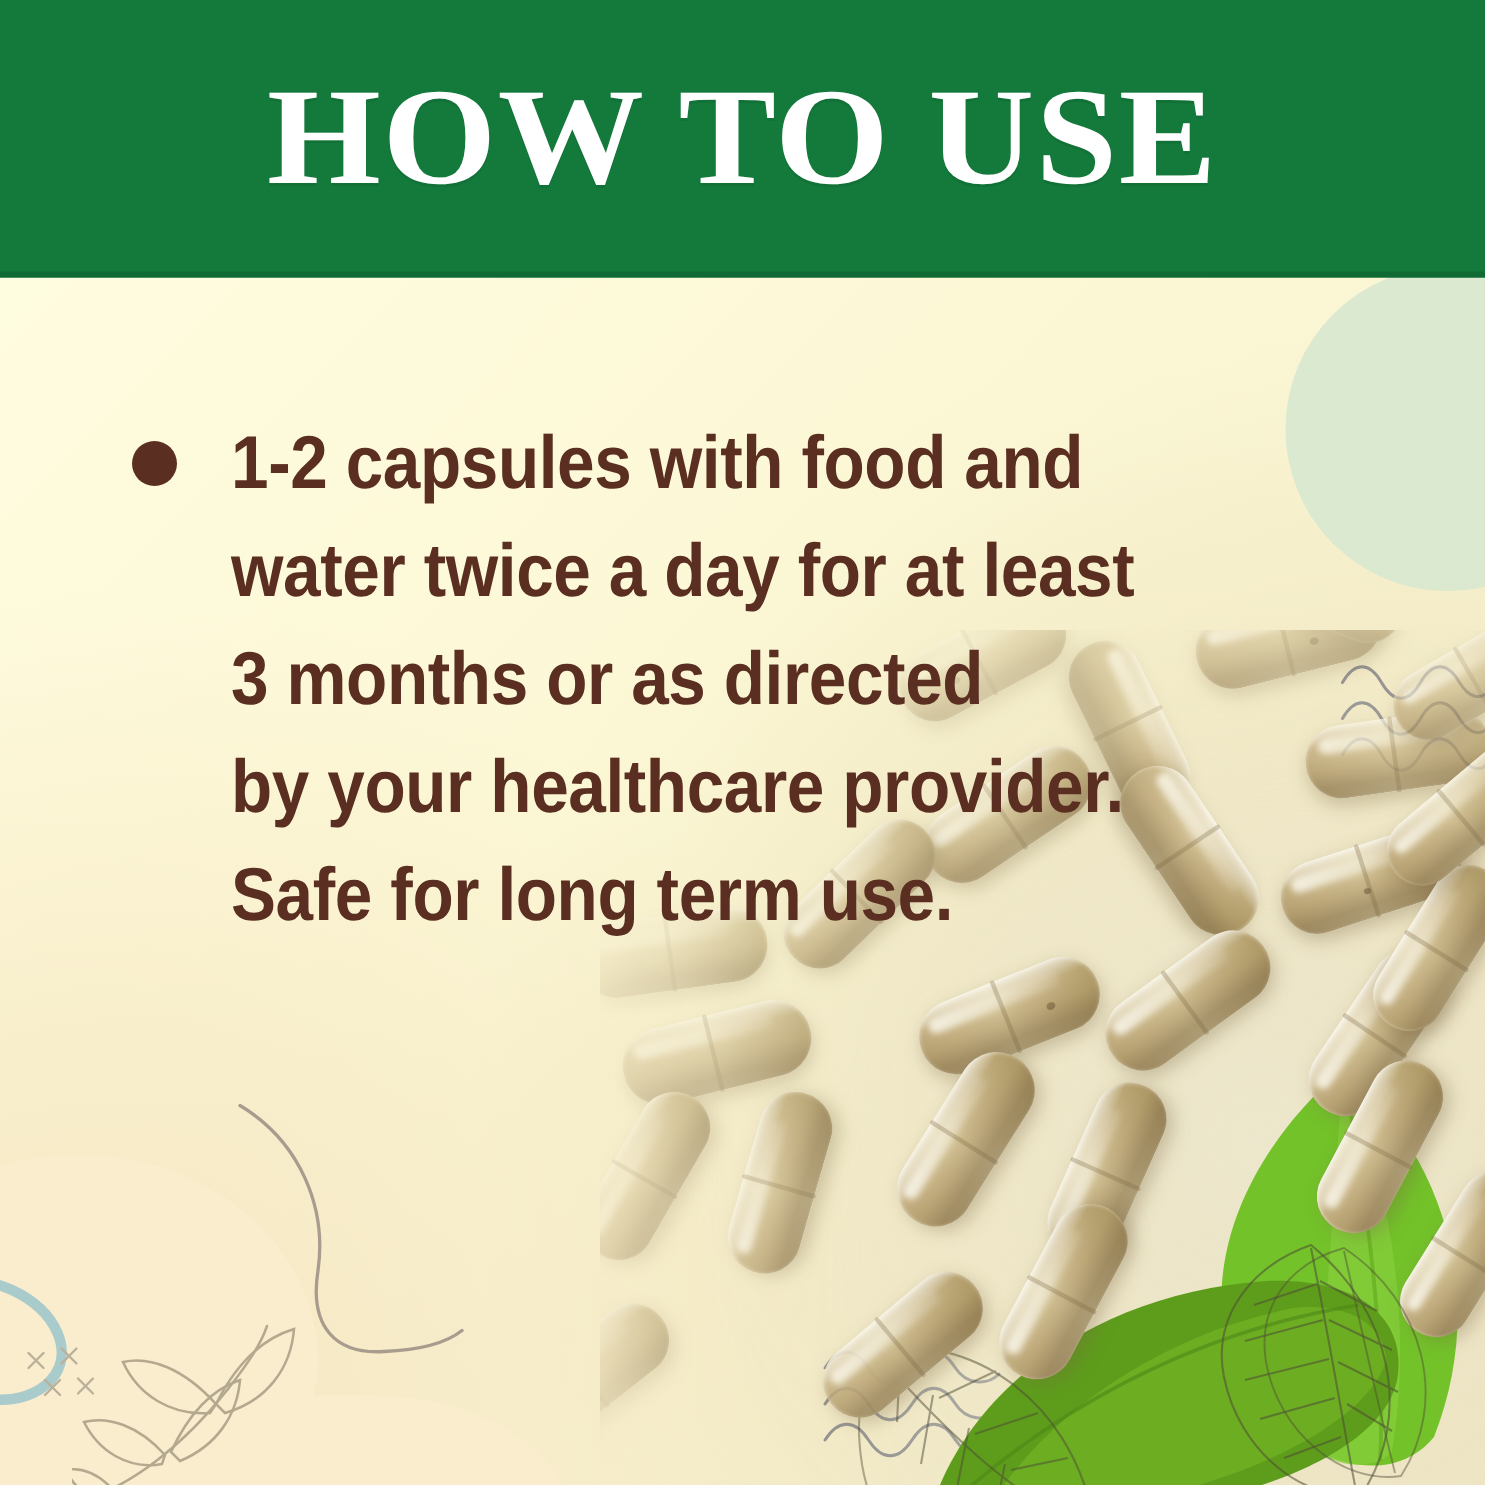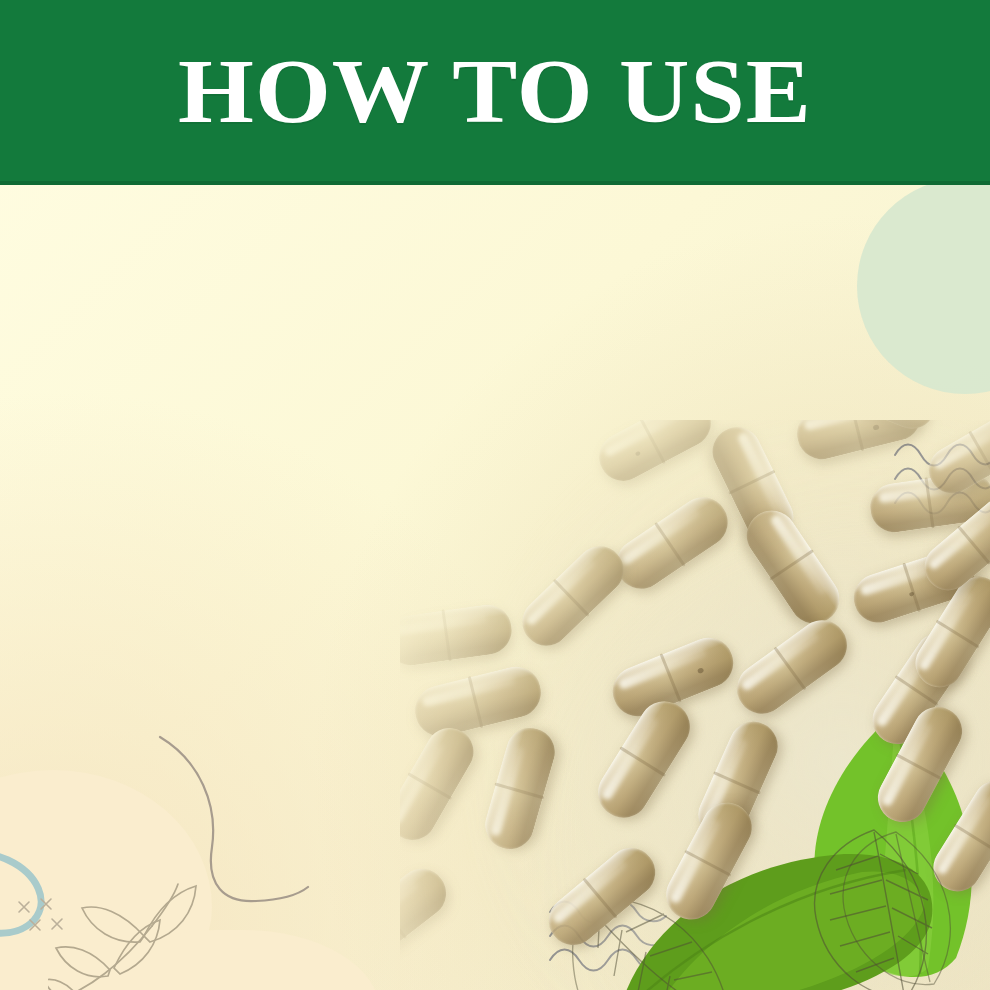--- a/index.html
+++ b/index.html
@@ -359,14 +359,24 @@
         <path d="M96,6 C150,42 166,108 134,158 C94,164 52,128 44,82 C38,44 60,16 96,6 Z"></path>
         <path d="M96,8 C108,62 120,116 130,156"></path>
       </g>
     </svg>
   </div>
 
   <div class="header"></div>
   <div class="header-edge"></div>
   <div class="title">HOW TO USE</div>
 
+  <div class="bullet-row">
+    <div class="bullet-dot"></div>
+    <div class="body-text">
+      <span class="ln">1-2 capsules with food and</span>
+      <span class="ln">water twice a day for at least</span>
+      <span class="ln">3 months or as directed</span>
+      <span class="ln">by your healthcare provider.</span>
+      <span class="ln">Safe for long term use.</span>
+    </div>
+  </div>
 
 </div>
 
 </body></html>

